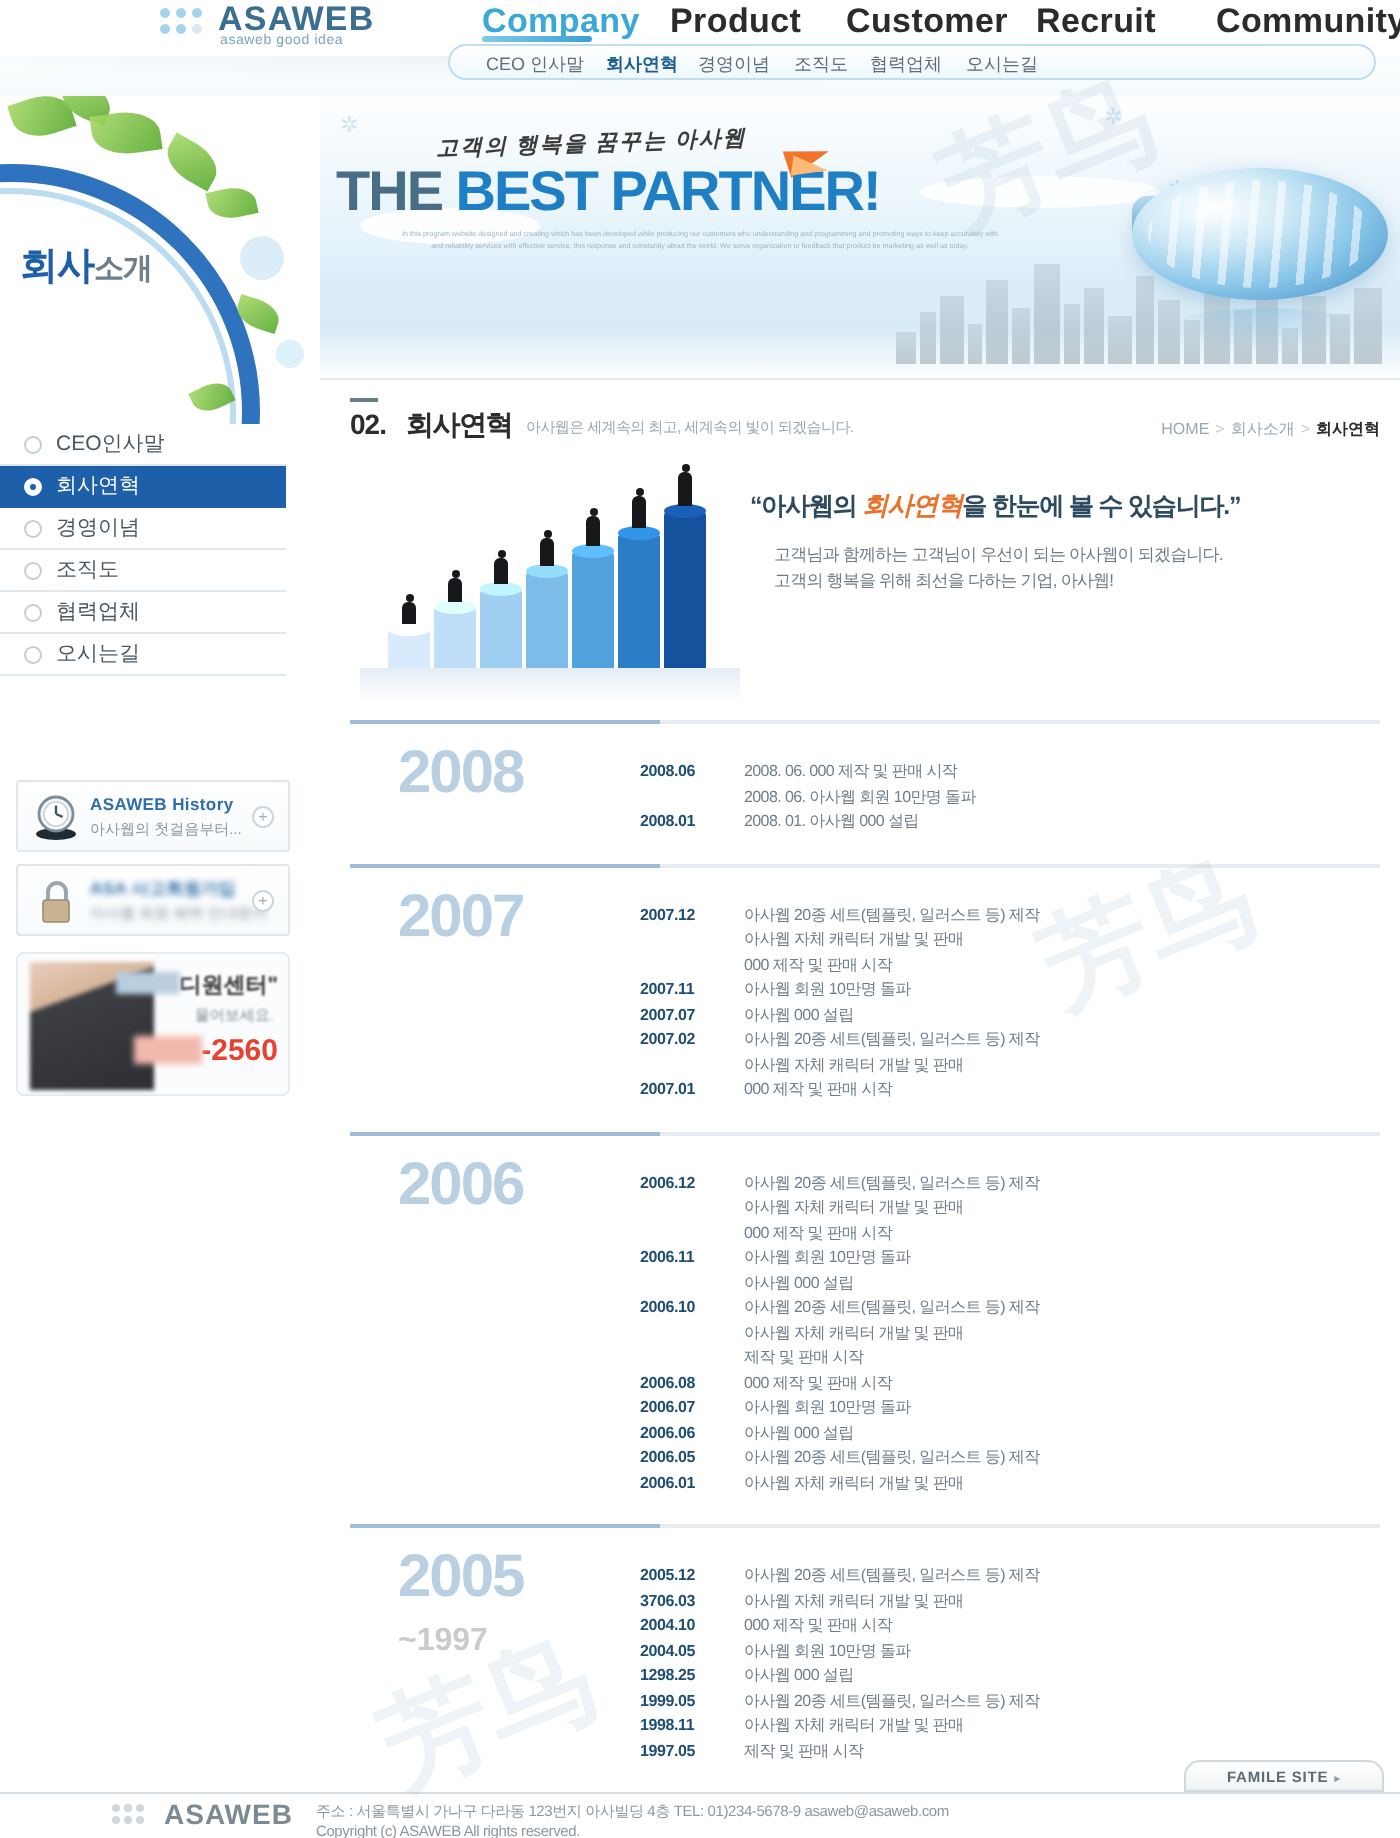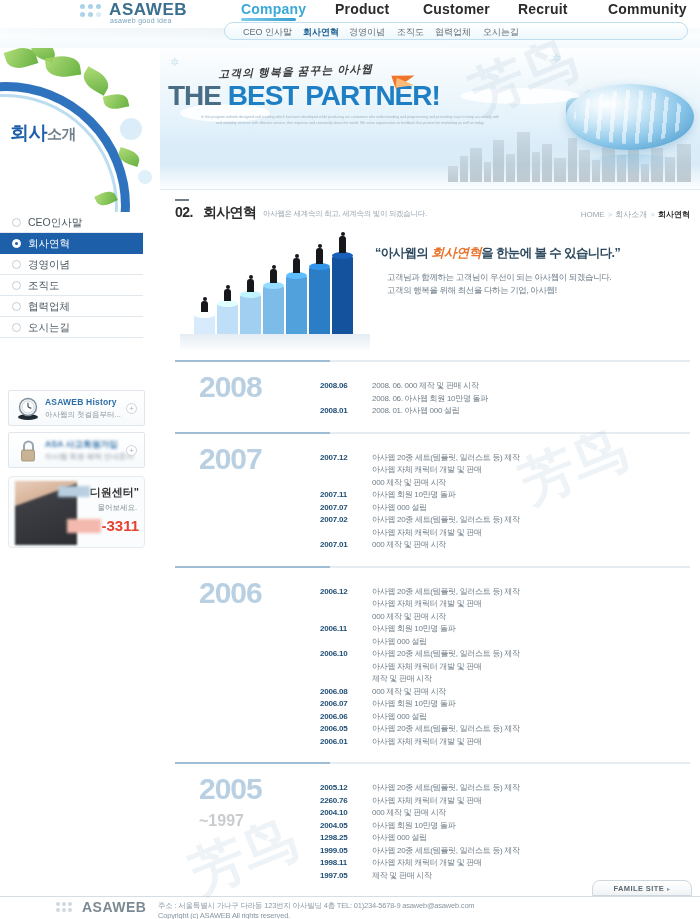--- a/index.html
+++ b/index.html
@@ -34,21 +34,21 @@
     position:absolute; left:29px; top:-1px;
     font-size:17px; font-weight:bold; letter-spacing:0.6px; color:#3b6e8f;
     font-family:"Liberation Sans", sans-serif;
   }
   .logo-sub {
     position:absolute; left:30px; top:16px; font-size:7px; color:#7aa4bd; letter-spacing:0.3px;
   }
 
   .gnb { position:absolute; left:225px; top:0px; width:470px; height:20px; }
   .gnb-item {
-    position:absolute; top:1px; font-size:14px; font-weight:bold; color:#2b2b2b;
+    position:absolute; top:1px; font-size:17px; font-weight:bold; color:#2b2b2b;
     letter-spacing:0.2px; cursor:pointer; white-space:nowrap;
   }
   .gnb-item.active { color:#3aa8d8; }
   .gnb-underline {
     position:absolute; left:241px; top:18px; width:55px; height:3px;
     background:linear-gradient(90deg,#7fcbe8,#3b9fd1); border-radius:2px;
   }
 
   .snb-bar {
     position:absolute; left:224px; top:22px; width:464px; height:18px;
@@ -376,21 +376,21 @@
       </svg>
       <span class="w-title">ASA 사고회원가입</span>
       <span class="w-desc">아사웹 회원 혜택 안내문자</span>
       <span class="w-plus">+</span>
     </div>
 
     <div class="cs-banner">
       <span class="cs-photo"></span>
       <span class="cs-t1"><span class="mask"></span><span>디원센터"</span></span>
       <span class="cs-t2">물어보세요.</span>
-      <span class="cs-tel"><span class="mask2"></span><span>-3311</span></span>
+      <span class="cs-tel"><span class="mask2"></span><span>-2560</span></span>
     </div>
   </div>
 
   <div class="visual">
     <span class="v-cloud" style="left:20px;top:62px;width:90px;height:18px"></span>
     <span class="v-cloud" style="left:300px;top:46px;width:120px;height:16px"></span>
     <span class="v-star" style="left:10px;top:14px">✲</span>
     <span class="v-star" style="left:392px;top:10px">✲</span>
     <span class="v-star" style="left:424px;top:46px">✲</span>
 
@@ -612,21 +612,21 @@
           <div class="hrule">
             <i></i>
           </div>
           <div class="hyear"><span>2005</span><span class="sub">~1997</span></div>
           <div class="hitems">
             <div class="hitem">
               <span class="hdate">2005.12</span>
               <span class="hdesc">아사웹 20종 세트(템플릿, 일러스트 등) 제작</span>
             </div>
             <div class="hitem">
-              <span class="hdate">2260.76</span>
+              <span class="hdate">3706.03</span>
               <span class="hdesc">아사웹 자체 캐릭터 개발 및 판매</span>
             </div>
             <div class="hitem">
               <span class="hdate">2004.10</span>
               <span class="hdesc">000  제작 및 판매 시작</span>
             </div>
             <div class="hitem">
               <span class="hdate">2004.05</span>
               <span class="hdesc">아사웹 회원 10만명 돌파</span>
             </div>

